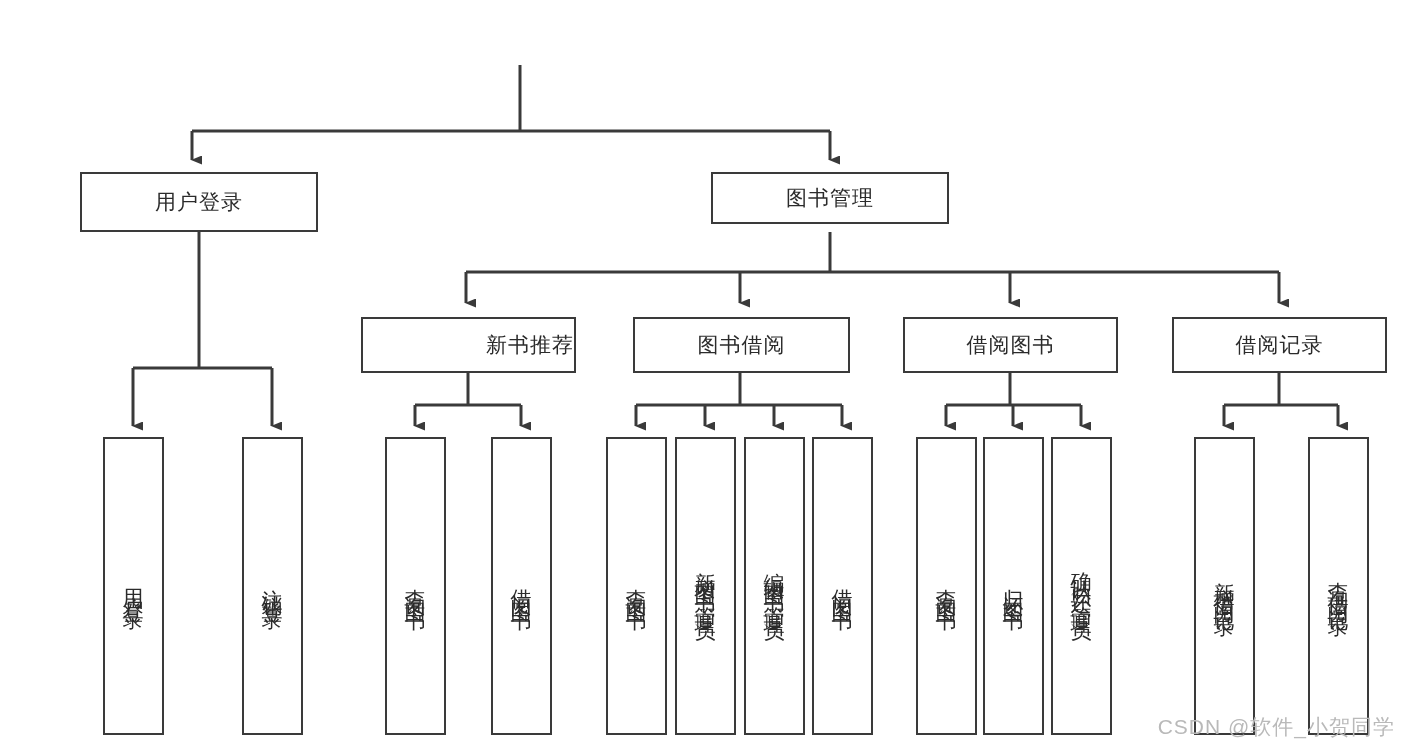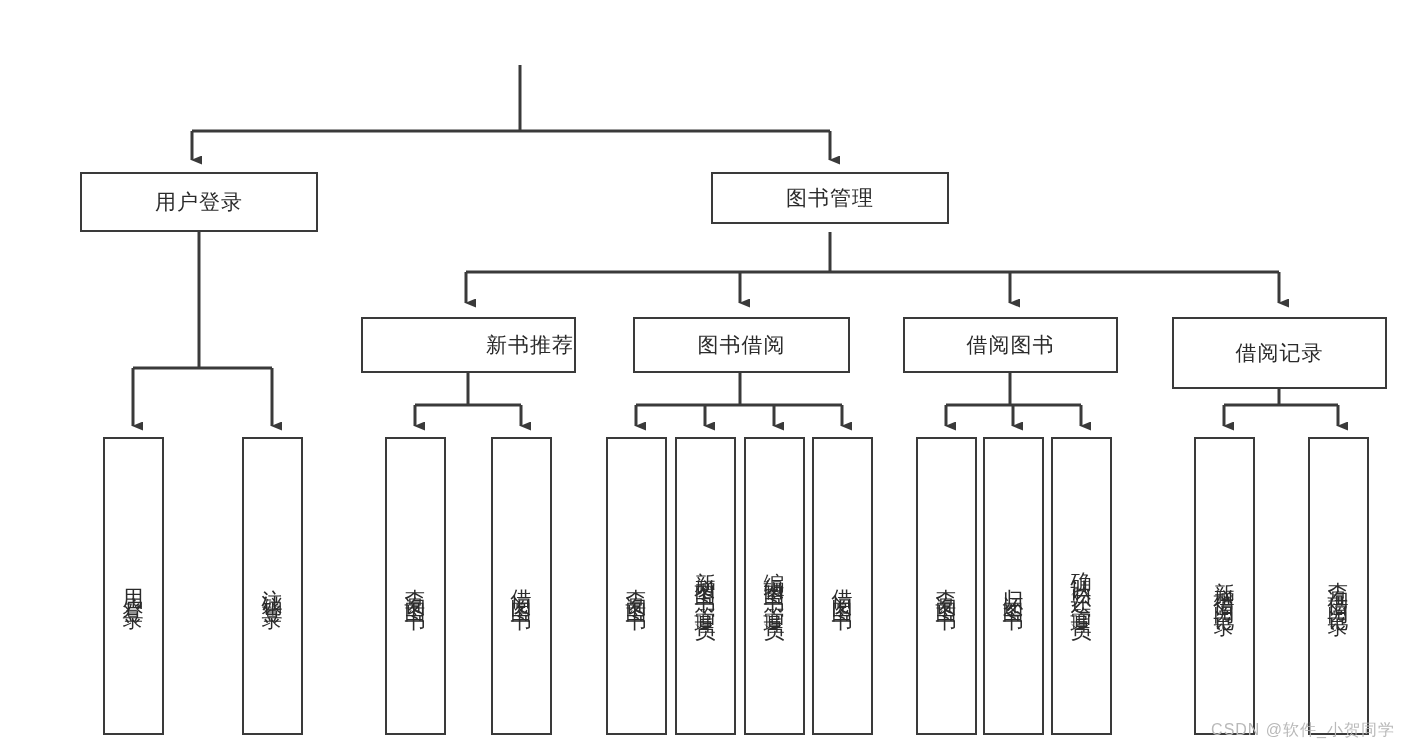--- a/index.html
+++ b/index.html
@@ -8,21 +8,21 @@
   #stage{position:relative;width:1405px;height:747px;background:#fff;}
   svg#wires{position:absolute;left:0;top:0;width:1405px;height:747px;}
   .node{position:absolute;box-sizing:border-box;background:#ffffff;
         border:2px solid #3a3a3a;display:flex;align-items:center;
         justify-content:center;color:#2b2b2b;}
   .node.h{font-size:21px;letter-spacing:1px;}
   .node.v{writing-mode:vertical-rl;text-orientation:upright;
           font-size:21px;letter-spacing:7px;padding:14px 0;
           justify-content:center;align-items:center;line-height:1;}
   .node.v span{display:block;}
-  .watermark{position:absolute;right:10px;bottom:6px;font-size:16px;
+  .watermark{position:absolute;right:10px;bottom:6px;font-size:21px;
              color:#b9b9b9;letter-spacing:1px;white-space:nowrap;
              pointer-events:none;}
 </style>
 </head>
 <body>
 
 <div id="stage">
 
   <svg id="wires" viewBox="0 0 1405 747" xmlns="http://www.w3.org/2000/svg">
     <defs>
@@ -84,21 +84,21 @@
 
   <div class="node h" style="left:361px;top:317px;width:215px;height:56px;justify-content:flex-end;">
     <span>新书推荐</span>
   </div>
   <div class="node h" style="left:633px;top:317px;width:217px;height:56px;">
     <span>图书借阅</span>
   </div>
   <div class="node h" style="left:903px;top:317px;width:215px;height:56px;">
     <span>借阅图书</span>
   </div>
-  <div class="node h" style="left:1172px;top:317px;width:215px;height:72px;">
+  <div class="node h" style="left:1172px;top:317px;width:215px;height:56px;">
     <span>借阅记录</span>
   </div>
 
   <div class="node v" style="left:103px;top:437px;width:61px;height:298px;">
     <span>用户登录</span>
   </div>
   <div class="node v" style="left:242px;top:437px;width:61px;height:298px;">
     <span>注销登录</span>
   </div>
 

